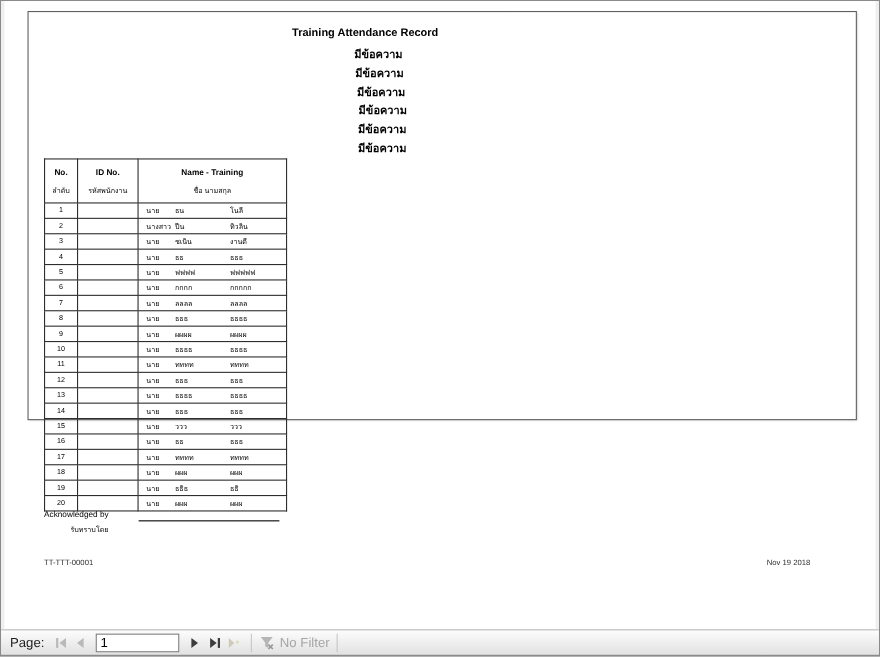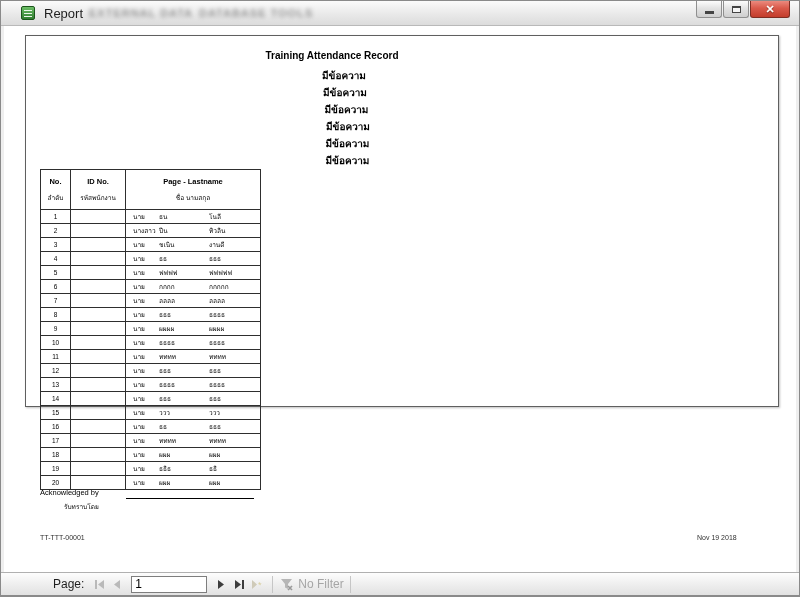--- a/index.html
+++ b/index.html
@@ -118,57 +118,40 @@
   .doc-date { position:absolute; left:671px; top:498px; font-size:7px; color:#2f2f2f; }
   
   .navbar {
     flex:0 0 23px; height:23px;
     background:linear-gradient(#fdfdfd,#ececec 60%,#e2e2e2);
     border-top:1px solid #b0b0b0;
     display:flex; align-items:center;
     padding-left:8px;
     font-size:12px; color:#1e1e1e;
   }
-  .nav-label { margin-right:6px;margin-left:44px; }
+  .nav-label { margin-right:6px; }
   .nav-btn {
     width:16px; height:16px; display:flex; align-items:center; justify-content:center;
     margin:0 1px; background:transparent; border:none; padding:0; cursor:default;
   }
   .nav-btn svg { display:block; }
   .page-input {
     width:76px; height:17px; margin:0 5px;
     border:1px solid #7e7e7e; font-size:12px; padding:0 0 0 3px;
     font-family:"Liberation Sans", sans-serif;
   }
   .nav-sep { width:1px; height:17px; background:#c6c6c6; margin:0 6px; }
   .filter-group { display:flex; align-items:center; color:#a6a6a6; }
   .filter-label { margin-left:4px; font-size:12px; color:#a6a6a6; }
 </style>
 </head>
 <body>
 
 <div class="window">
 
-  <div class="titlebar">
-    <div class="app-icon"></div>
-    <span class="title-text">Report</span>
-    <span class="ghost-tab g0">EXTERNAL DATA</span>
-    <span class="ghost-tab g1">DATABASE TOOLS</span>
-    <div class="win-controls">
-      <div class="win-btn min">
-          <div class="glyph-min"></div>
-        </div>
-      <div class="win-btn max">
-          <div class="glyph-max"></div>
-        </div>
-      <div class="win-btn close">
-          <span class="glyph-close">✕</span>
-        </div>
-    </div>
-  </div>
 
   <div class="content">
     <div class="page">
 
       <div class="report-title">Training Attendance Record</div>
 
       <div class="messages">
 
           <div class="msg-line">มีข้อความ</div>
 
@@ -193,21 +176,21 @@
           <tr>
             <th>
               <span class="hdr-en">No.</span>
               <span class="hdr-th">ลำดับ</span>
             </th>
             <th>
               <span class="hdr-en">ID No.</span>
               <span class="hdr-th">รหัสพนักงาน</span>
             </th>
             <th>
-              <span class="hdr-en">Page - Lastname</span>
+              <span class="hdr-en">Name - Training</span>
               <span class="hdr-th">ชื่อ นามสกุล</span>
             </th>
           </tr>
         </thead>
         <tbody>
 
             <tr>
               <td class="c-no">1</td>
               <td class="c-id"></td>
               <td class="c-name">

